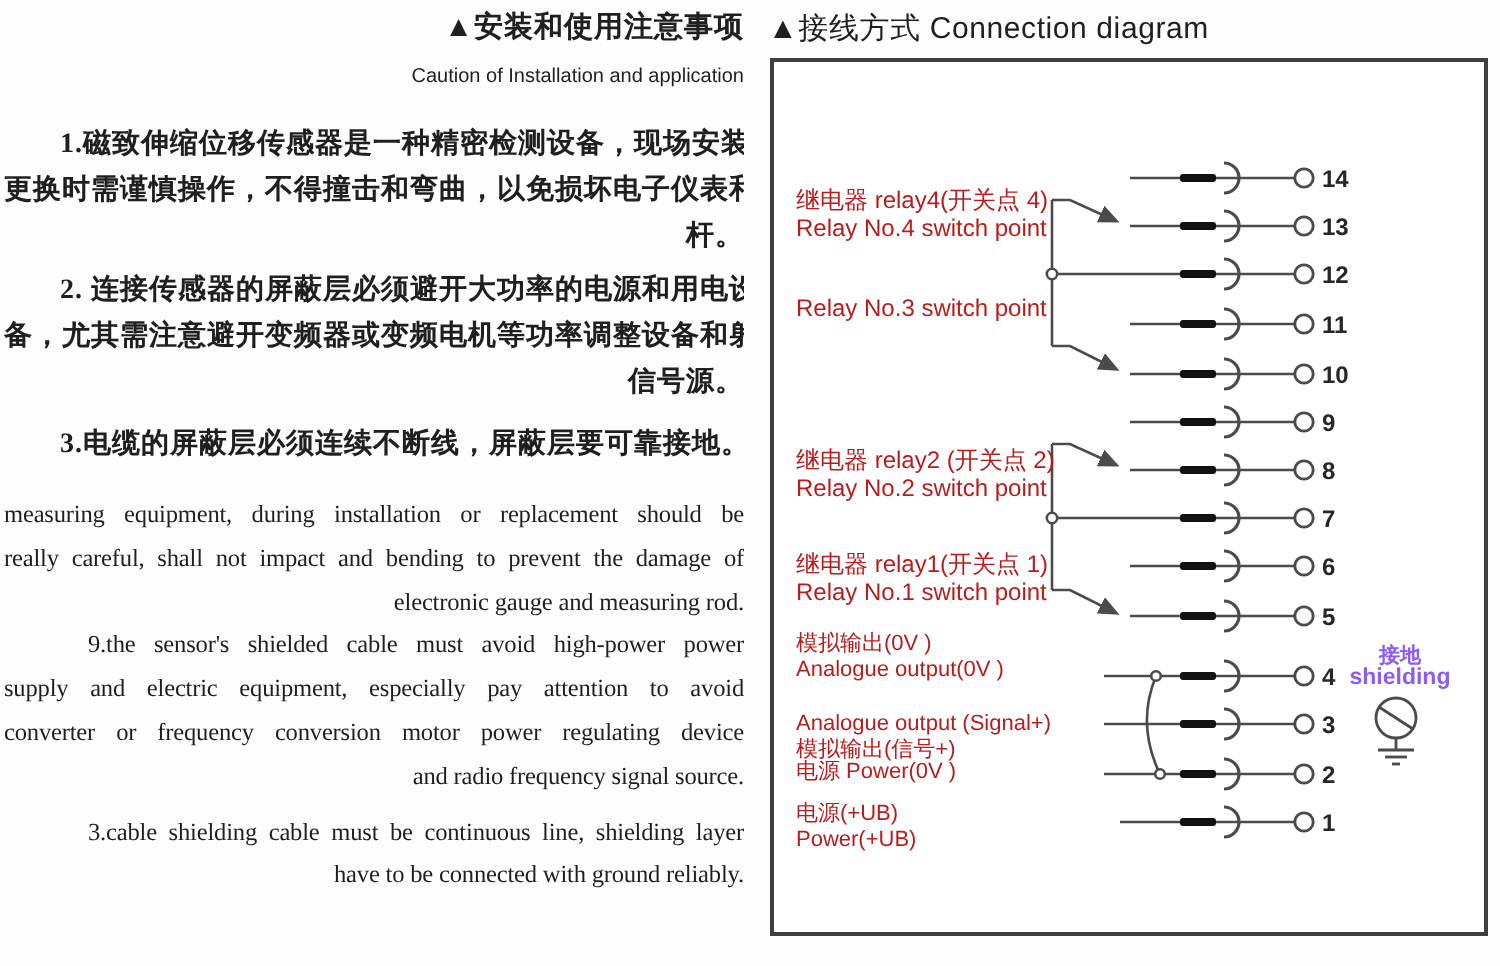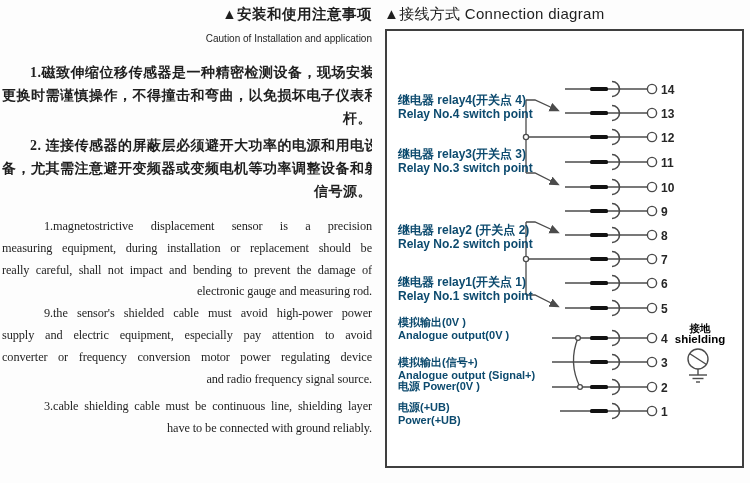--- a/index.html
+++ b/index.html
@@ -22,48 +22,50 @@
   .en-p .line{white-space:nowrap;overflow:hidden;text-align-last:justify;}
   .en-p .line.last{text-align-last:auto;margin-left:24px;}
   .en-p .line.first{padding-left:42px;}
   .mt-p1cn{margin-top:13px;} .mt-p2cn{margin-top:4px;} .mt-p3cn{margin-top:8px;}
   .mt-p1en{margin-top:13px;} .mt-p3en{margin-top:6px;}
 
   
   .d-title{position:absolute;left:384px;top:5px;font-size:15px;font-weight:normal;
            letter-spacing:.3px;}
   .diagram-svg{position:absolute;left:385px;top:29px;}
-  .dlabel{position:absolute;font-weight:bold;color:#0c4a6e;}
+  .dlabel{position:absolute;font-weight:normal;color:#b91c1c;}
   .dlabel.relay{font-size:12px;line-height:13.5px;}
   .dlabel.io{font-size:11px;line-height:12.5px;}
   .gnd-label{position:absolute;left:664px;top:324px;width:72px;text-align:center;
-             font-weight:bold;color:#000000;}
+             font-weight:bold;color:#8b5cf6;}
   .gnd-label .cn{font-size:10.5px;line-height:9px;}
   .gnd-label .en{font-size:11.5px;line-height:12px;}
 </style>
 </head>
 <body>
 
 <div class="left-col">
   <div class="h-cn">▲安装和使用注意事项</div>
   <div class="h-en">Caution of Installation and application</div>
 
   <div class="cn-p mt-p1cn">
       <div class="line first">1.磁致伸缩位移传感器是一种精密检测设备，现场安装或</div>
       <div class="line">更换时需谨慎操作，不得撞击和弯曲，以免损坏电子仪表和测</div>
       <div class="line last">杆。</div>
     </div>
   <div class="cn-p mt-p2cn">
       <div class="line first">2. 连接传感器的屏蔽层必须避开大功率的电源和用电设</div>
       <div class="line">备，尤其需注意避开变频器或变频电机等功率调整设备和射频</div>
       <div class="line last">信号源。</div>
     </div>
+  <div class="cn-p mt-p3cn">
+      <div class="line first last">3.电缆的屏蔽层必须连续不断线，屏蔽层要可靠接地。</div>
+    </div>
 
   <div class="en-p mt-p1en">
-      <div class="line first">1.magnetostrictive displacement sensor is a precision</div>
       <div class="line">measuring equipment, during installation or replacement should be</div>
       <div class="line">really careful, shall not impact and bending to prevent the damage of</div>
       <div class="line last">electronic gauge and measuring rod.</div>
     </div>
   <div class="en-p">
       <div class="line first">9.the sensor's shielded cable must avoid high-power power</div>
       <div class="line">supply and electric equipment, especially pay attention to avoid</div>
       <div class="line">converter or frequency conversion motor power regulating device</div>
       <div class="line last">and radio frequency signal source.</div>
     </div>
@@ -213,38 +215,37 @@
     <path d="M307.5 349.5 H318.5"></path>
     <path d="M311 353 H315"></path>
   </g>
 </svg>
 
 <div class="dlabel relay" style="left:398px;top:94px">
   <div>继电器 relay4(开关点 4)</div>
   <div>Relay No.4 switch point</div>
 </div>
 <div class="dlabel relay" style="left:398px;top:148px">
-  <div>继电器 relay3(开关点 3)</div>
   <div>Relay No.3 switch point</div>
 </div>
 <div class="dlabel relay" style="left:398px;top:224px">
   <div>继电器 relay2 (开关点 2)</div>
   <div>Relay No.2 switch point</div>
 </div>
 <div class="dlabel relay" style="left:398px;top:276px">
   <div>继电器 relay1(开关点 1)</div>
   <div>Relay No.1 switch point</div>
 </div>
 <div class="dlabel io" style="left:398px;top:316px">
   <div>模拟输出(0V )</div>
   <div>Analogue output(0V )</div>
 </div>
 <div class="dlabel io" style="left:398px;top:356px">
+  <div>Analogue output (Signal+)</div>
   <div>模拟输出(信号+)</div>
-  <div>Analogue output (Signal+)</div>
 </div>
 <div class="dlabel io" style="left:398px;top:380px">
   <div>电源 Power(0V )</div>
 </div>
 <div class="dlabel io" style="left:398px;top:401px">
   <div>电源(+UB)</div>
   <div>Power(+UB)</div>
 </div>
 <div class="gnd-label">
   <div class="cn">接地</div>

